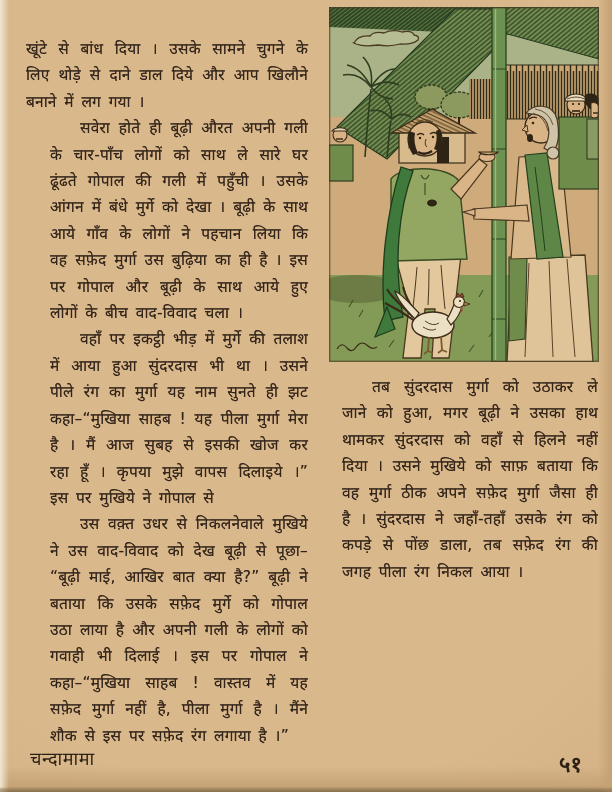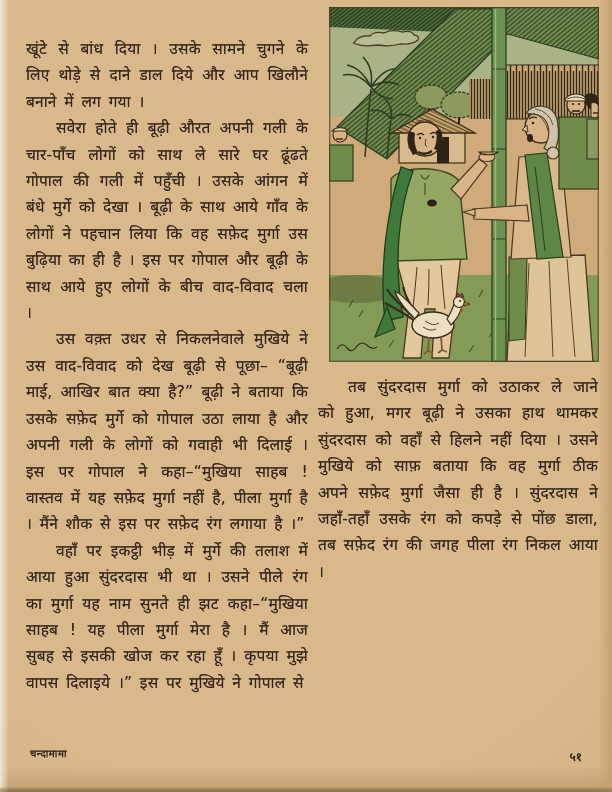--- a/index.html
+++ b/index.html
@@ -15,39 +15,39 @@
     font-family:"DejaVu Sans","Liberation Sans",sans-serif;
     color:#33241a;
   }
   .bottom-edge{position:absolute;left:0;right:0;bottom:0;height:5px;
     background:linear-gradient(0deg,#6f5c40 0%,#8d7450 55%,rgba(141,116,80,0) 100%);
     opacity:.55;}
   .col{position:absolute;text-align:justify;font-size:15.5px;line-height:26.4px;
     letter-spacing:.2px;word-spacing:2.5px;color:#33241a;
     text-shadow:0 0 .4px rgba(51,36,26,.55);}
   .col p{margin:0;}
-  .col p.indent{text-indent:30px;}
+  .col p.indent{text-indent:30px;margin-left:24px;}
   .col-left{left:26px;top:36px;width:282px;height:700px;}
   .col-right{left:318px;top:374px;width:280px;height:360px;}
   figure.illustration{position:absolute;left:329px;top:7px;width:270px;height:355px;margin:0;}
   figure.illustration svg{display:block;}
-  .footer-brand{position:absolute;left:30px;top:746px;font-size:10px;font-weight:bold;
+  .footer-brand{position:absolute;left:30px;top:746px;font-size:18px;font-weight:normal;
     letter-spacing:.5px;color:#2c1f14;}
-  .page-number{position:absolute;right:30px;top:748px;font-size:12px;font-weight:bold;color:#2c1f14;}
+  .page-number{position:absolute;right:30px;top:748px;font-size:22px;font-weight:bold;color:#2c1f14;}
 </style>
 </head>
 <body>
 
 <div class="page">
 
   <div class="col col-left">
     <p>खूंटे से बांध दिया ।  उसके सामने चुगने के लिए थोड़े से दाने डाल दिये और आप खिलौने बनाने में लग गया ।</p>
     <p class="indent">सवेरा होते ही बूढ़ी औरत अपनी गली के चार-पाँच लोगों को साथ ले सारे घर ढूंढते गोपाल की गली में पहुँची ।  उसके आंगन में बंधे मुर्गे को देखा ।  बूढ़ी के साथ आये गाँव के लोगों ने पहचान लिया कि वह सफ़ेद मुर्गा उस बुढ़िया का ही है ।  इस पर गोपाल और बूढ़ी के साथ आये हुए लोगों के बीच वाद-विवाद चला ।</p>
+    <p class="indent">वहाँ पर इकट्ठी भीड़ में मुर्गे की तलाश में आया हुआ सुंदरदास भी था ।  उसने पीले रंग का मुर्गा यह नाम सुनते ही झट कहा–“मुखिया साहब ! यह पीला मुर्गा मेरा है ।  मैं आज सुबह से इसकी खोज कर रहा हूँ ।  कृपया मुझे वापस दिलाइये ।”  इस पर मुखिये ने गोपाल से</p>
     <p class="indent">उस वक़्त उधर से निकलनेवाले मुखिये ने उस वाद-विवाद को देख बूढ़ी से पूछा– “बूढ़ी माई, आखिर बात क्या है?” बूढ़ी ने बताया कि उसके सफ़ेद मुर्गे को गोपाल उठा लाया है और अपनी गली के लोगों को गवाही भी दिलाई ।  इस पर गोपाल ने कहा–“मुखिया साहब ! वास्तव में यह सफ़ेद मुर्गा नहीं है, पीला मुर्गा है ।  मैंने शौक से इस पर सफ़ेद रंग लगाया है ।”</p>
-    <p class="indent">वहाँ पर इकट्ठी भीड़ में मुर्गे की तलाश में आया हुआ सुंदरदास भी था ।  उसने पीले रंग का मुर्गा यह नाम सुनते ही झट कहा–“मुखिया साहब ! यह पीला मुर्गा मेरा है ।  मैं आज सुबह से इसकी खोज कर रहा हूँ ।  कृपया मुझे वापस दिलाइये ।”  इस पर मुखिये ने गोपाल से</p>
   </div>
 
   <figure class="illustration">
     <svg viewBox="0 0 270 355" width="270" height="355" xmlns="http://www.w3.org/2000/svg">
       <defs>
         <pattern id="roofHatch" patternUnits="userSpaceOnUse" width="7" height="7" patternTransform="rotate(-40)">
           <rect width="7" height="7" fill="#7d9355"></rect>
           <path d="M0,1 H7 M0,4.5 H7" stroke="#2e4723" stroke-width="1.6"></path>
         </pattern>
         <pattern id="roofHatchDark" patternUnits="userSpaceOnUse" width="6" height="6" patternTransform="rotate(-38)">

